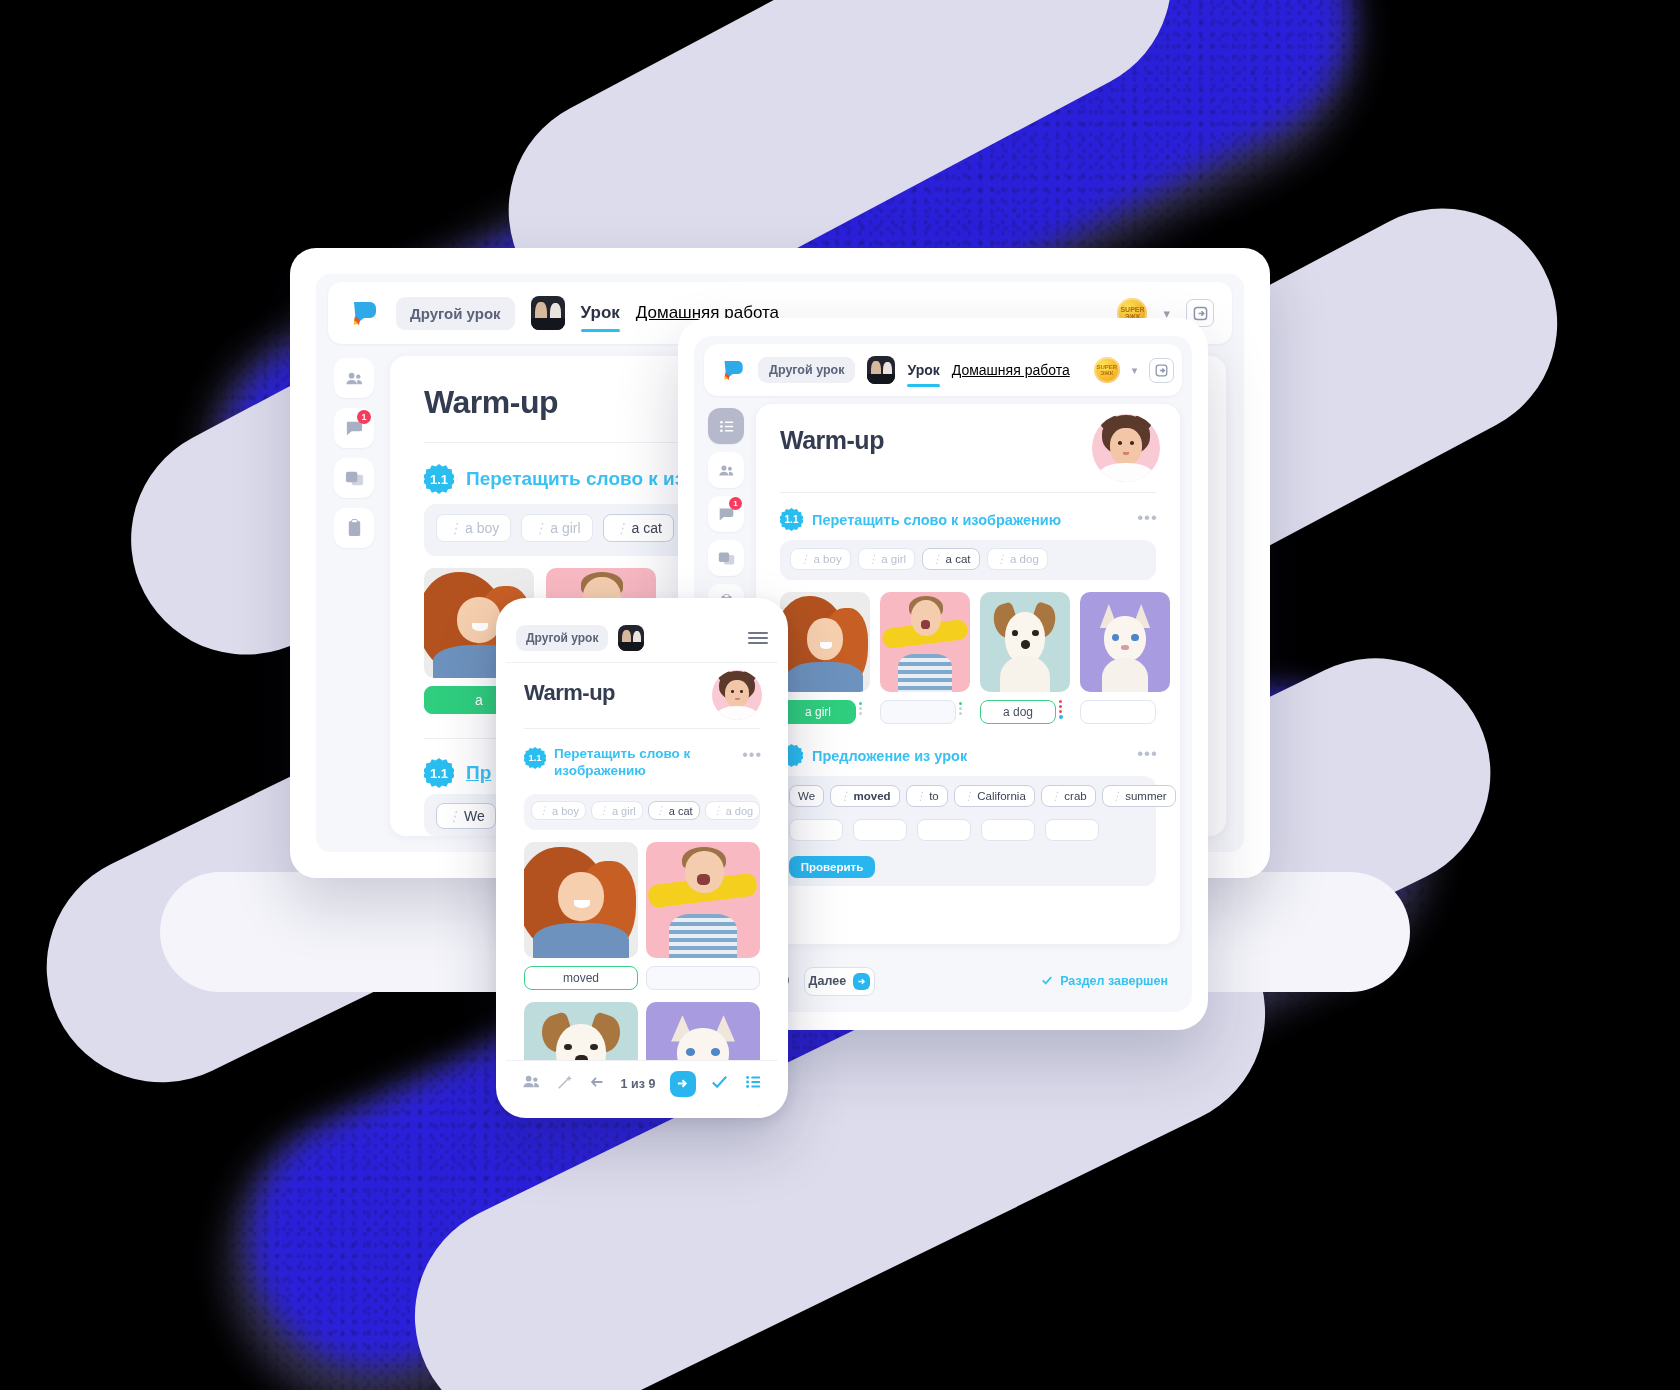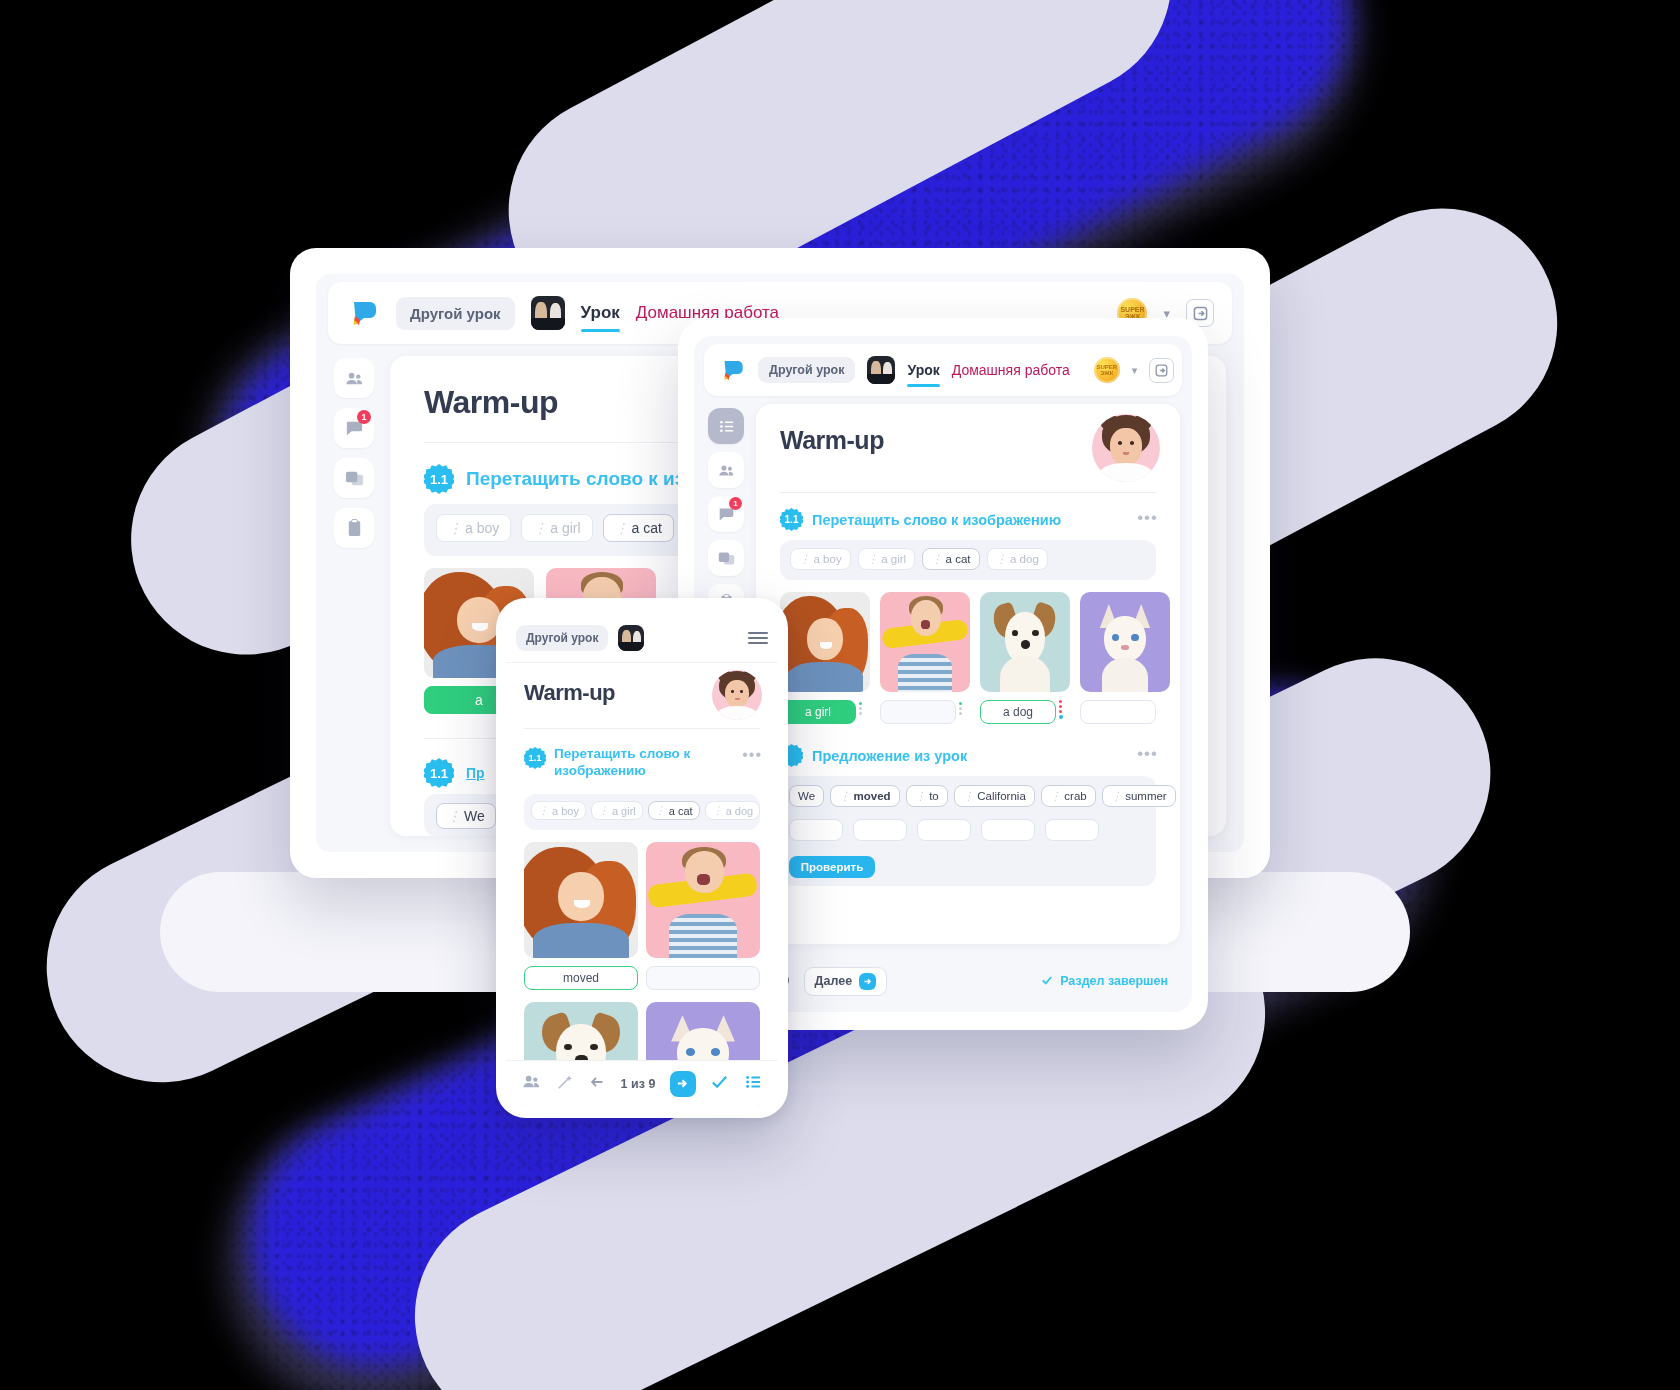--- a/index.html
+++ b/index.html
@@ -66,21 +66,21 @@
      background:#d8b89a; border-radius:40% 40% 20% 20%; }
   .teacher-thumb .t2 { position:absolute; right:12%; top:22%; width:32%; height:70%;
      background:#e9e4de; border-radius:40% 40% 18% 18%; }
   .teacher-thumb .t3 { position:absolute; left:0; bottom:0; width:100%; height:34%;
      background:#14161d; }
   .tab-active { color: #2b3245; font-weight: bold; position: relative; white-space:nowrap; }
   .tab-active::after {
     content:""; position:absolute; left:0; right:0; bottom:-9px; height:3px;
     background:#27c0f2; border-radius:3px;
   }
-  .tab-idle { color: #be185d; white-space: nowrap; }
+  .tab-idle { color: #000000; white-space: nowrap; text-decoration: underline; }
   .coin {
     border-radius: 50%;
     background: radial-gradient(circle at 35% 30%, #ffe259, #f7b72b 60%, #e8a016);
     display:flex; align-items:center; justify-content:center;
     color:#b2710a; font-weight:bold; flex:0 0 auto;
     box-shadow: inset 0 0 0 2px rgba(255,255,255,.35);
     overflow:hidden; line-height:1;
   }
   .caret { color:#9aa1b4; }
   .logout-btn {
@@ -366,21 +366,21 @@
               <i class="mo"></i>
               <i class="sh"></i>
             </div>
         </div>
 
         <div class="ans green-fill" style="position:absolute; left:34px; top:330px; width:110px; height:28px; font-size:14px;">a</div>
 
         <div class="hr" style="position:absolute; left:34px; right:34px; top:382px;"></div>
         <div style="position:absolute; left:34px; top:402px; display:flex; align-items:center; gap:12px;">
           <span class="badge-num" style="width:30px; height:30px; font-size:13px;">1.1</span>
-          <span class="task-title" style="font-size:14px;text-decoration:underline;">Пр</span>
+          <span class="task-title" style="font-size:19px;text-decoration:underline;">Пр</span>
         </div>
         <div class="panel" style="position:absolute; left:34px; top:438px; right:34px; height:42px;">
           <span class="wchip active" style="position:absolute; left:12px; top:9px; padding:4px 10px; font-size:14px;">
             <i class="grip">⋮</i>
             <b style="font-weight:400">We</b>
             </span>
         </div>
       </div>
     </div>
   </div>
@@ -602,21 +602,21 @@
             <span class="slot" style="width:54px;height:22px;"></span>
             <span class="slot" style="width:54px;height:22px;"></span>
           </div>
           <div class="btn-blue" style="position:absolute; left:9px; bottom:8px; width:86px; height:22px; font-size:11.5px;">Проверить</div>
         </div>
       </div>
 
       <div style="position:absolute; left:62px; right:10px; bottom:8px; height:46px;
                   display:flex; align-items:center; gap:14px;">
         <span class="pager" style="font-size:12.5px;">1 из 9</span>
-        <span class="btn-next" style="padding:5px 10px; font-size:12.5px;">
+        <span class="btn-next" style="padding:5px 4px; font-size:12.5px;">
           <b style="font-weight:bold">Далее</b>
           <i class="arrow-sq" style="width:17px;height:17px;">
             <svg width="9" height="9" viewBox="0 0 12 12" fill="none" stroke="#fff" stroke-width="1.8">
                 <path d="M2 6h7M6.5 3 9.5 6 6.5 9"></path>
               </svg>
           </i>
         </span>
         <span style="flex:1"></span>
         <span class="done-pill" style="font-size:12.5px; margin-right:14px;">
           <i>

